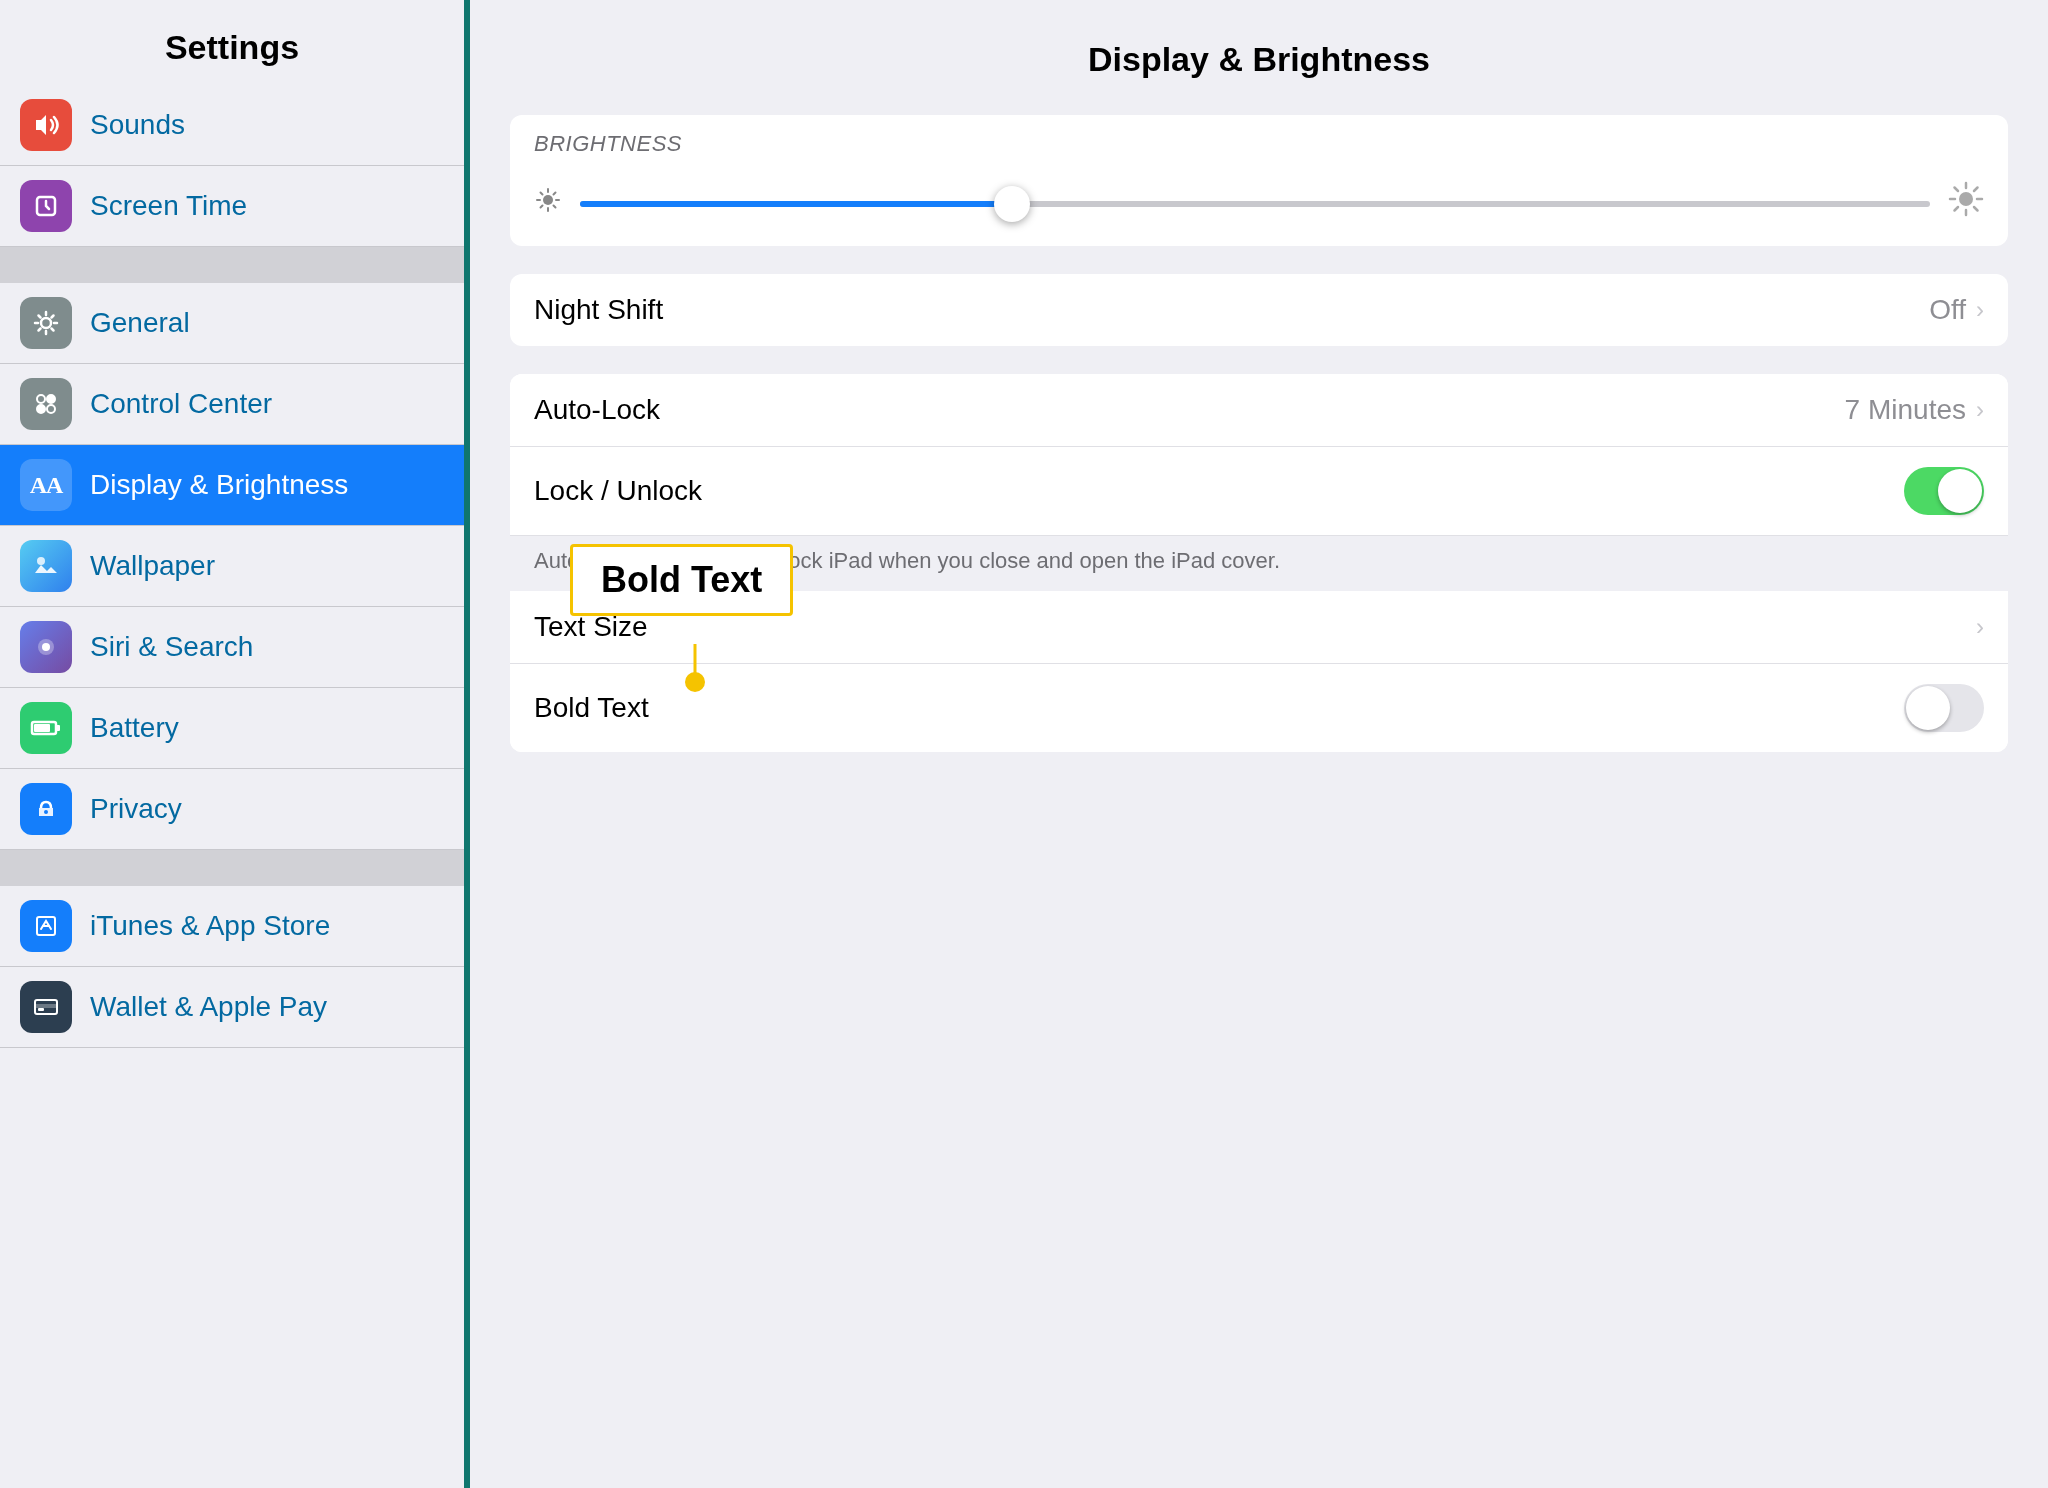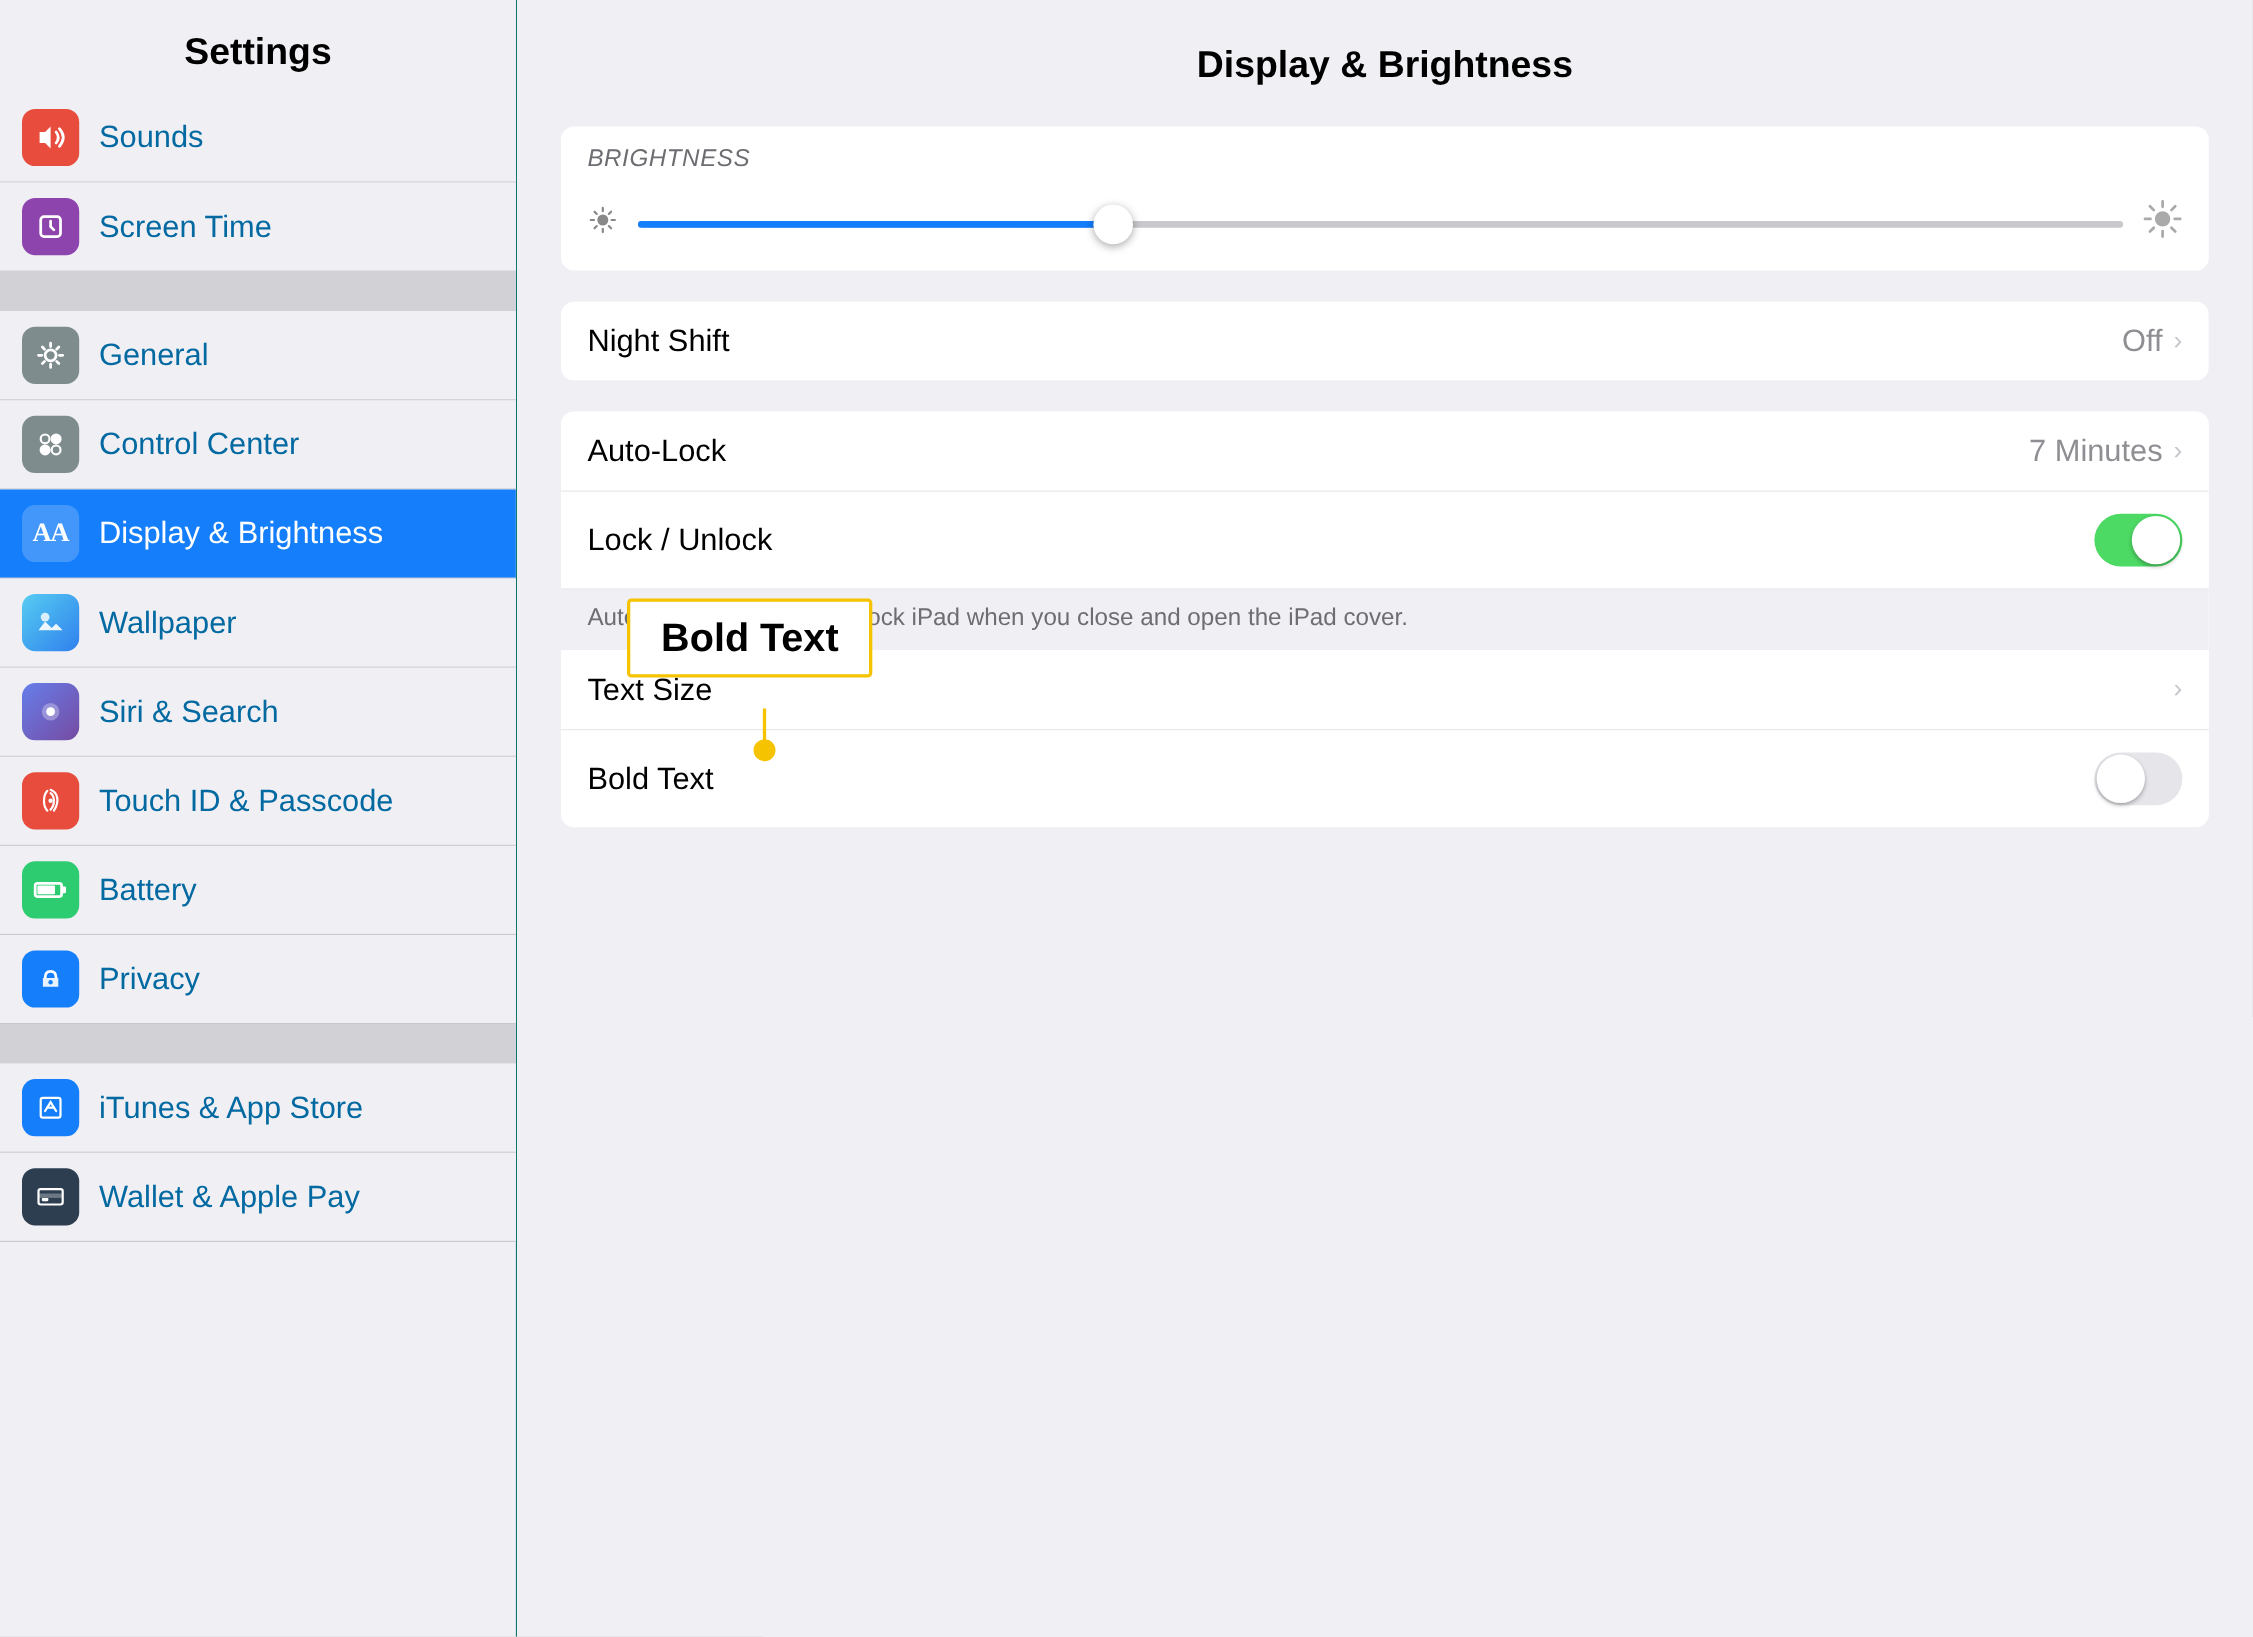--- a/index.html
+++ b/index.html
@@ -10,21 +10,21 @@
       width: 2048px;
       height: 1488px;
       overflow: hidden;
     }
 
     
     .sidebar {
       width: 470px;
       min-width: 470px;
       background: #efeff4;
-      border-right: 1px solid #0f766e;
+      border-right: 6px solid #0f766e;
       display: flex;
       flex-direction: column;
       height: 100%;
       overflow-y: auto;
     }
 
     .sidebar-header {
       text-align: center;
       padding: 28px 0 18px;
       font-size: 34px;
@@ -339,31 +339,20 @@
     <div class="sidebar-item">
       <div class="sidebar-item-icon" style="background: linear-gradient(135deg, #667eea, #764ba2);">
         <svg width="30" height="30" viewBox="0 0 30 30" fill="none">
           <circle cx="15" cy="15" r="8" fill="white" opacity="0.3"></circle>
           <circle cx="15" cy="15" r="4" fill="white"></circle>
         </svg>
       </div>
       <span class="sidebar-item-label">Siri &amp; Search</span>
     </div>
     <div class="sidebar-item">
-      <div class="sidebar-item-icon icon-red">
-        <svg width="30" height="30" viewBox="0 0 30 30" fill="none">
-          <path d="M15 5 Q20 7 21 12 Q22 18 18 24" stroke="white" stroke-width="2" fill="none" stroke-linecap="round"></path>
-          <path d="M15 8 Q18 10 18 15 Q18 20 15 23" stroke="white" stroke-width="2" fill="none" stroke-linecap="round"></path>
-          <path d="M12 6 Q9 9 9 15 Q9 21 12 24" stroke="white" stroke-width="2" fill="none" stroke-linecap="round"></path>
-          <circle cx="15" cy="15" r="2" fill="white"></circle>
-        </svg>
-      </div>
-      <span class="sidebar-item-label">Touch ID &amp; Passcode</span>
-    </div>
-    <div class="sidebar-item">
       <div class="sidebar-item-icon icon-green">
         <svg width="32" height="30" viewBox="0 0 32 30" fill="none">
           <rect x="2" y="9" width="24" height="12" rx="2" stroke="white" stroke-width="2.5" fill="none"></rect>
           <rect x="26" y="12" width="4" height="6" rx="1" fill="white"></rect>
           <rect x="4" y="11" width="16" height="8" rx="1" fill="white"></rect>
         </svg>
       </div>
       <span class="sidebar-item-label">Battery</span>
     </div>
     <div class="sidebar-item">

